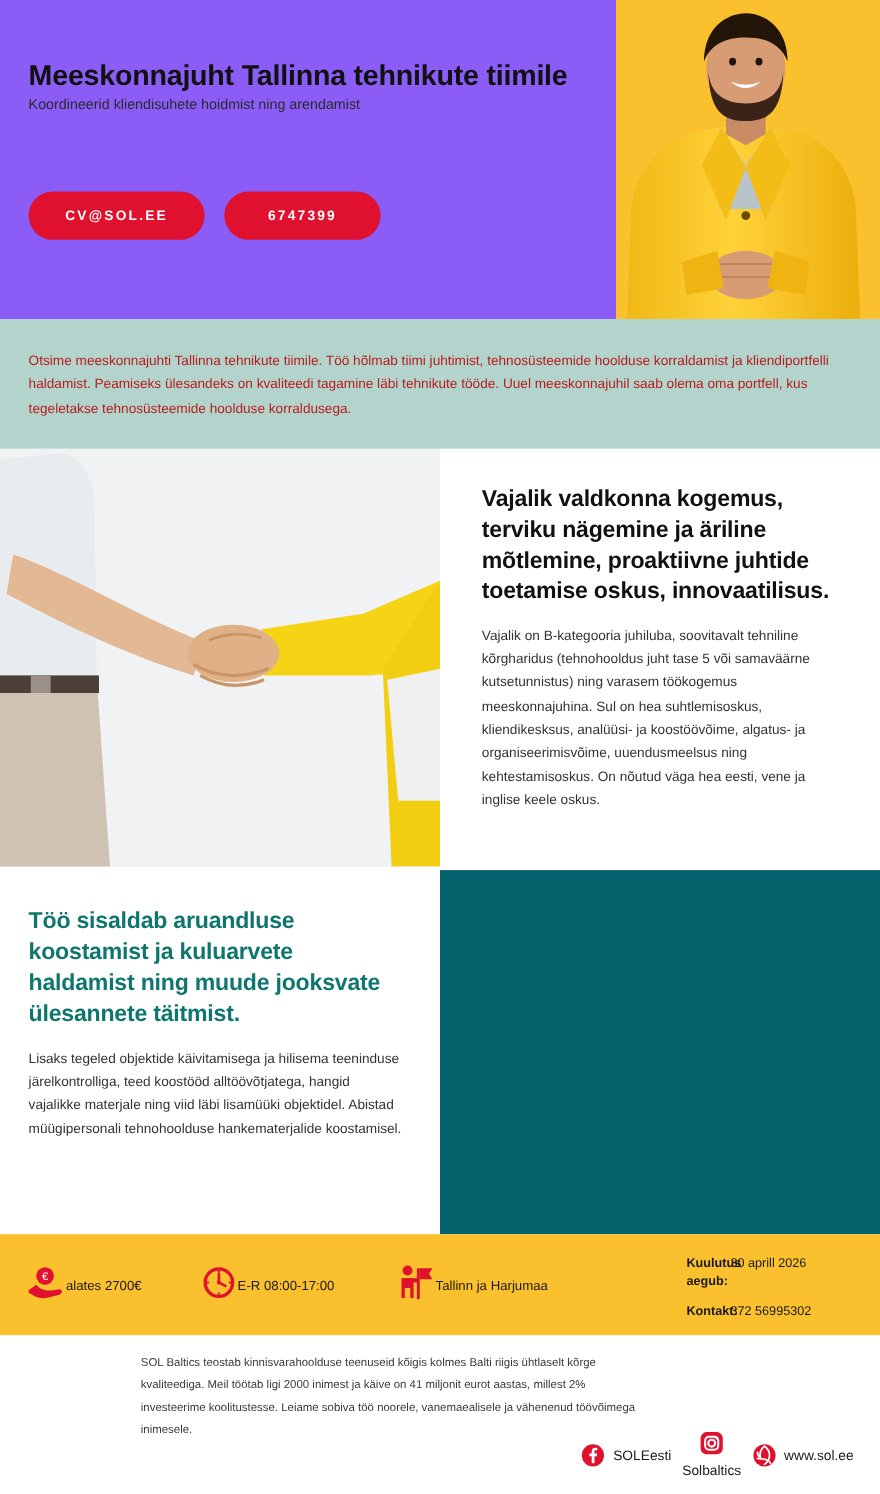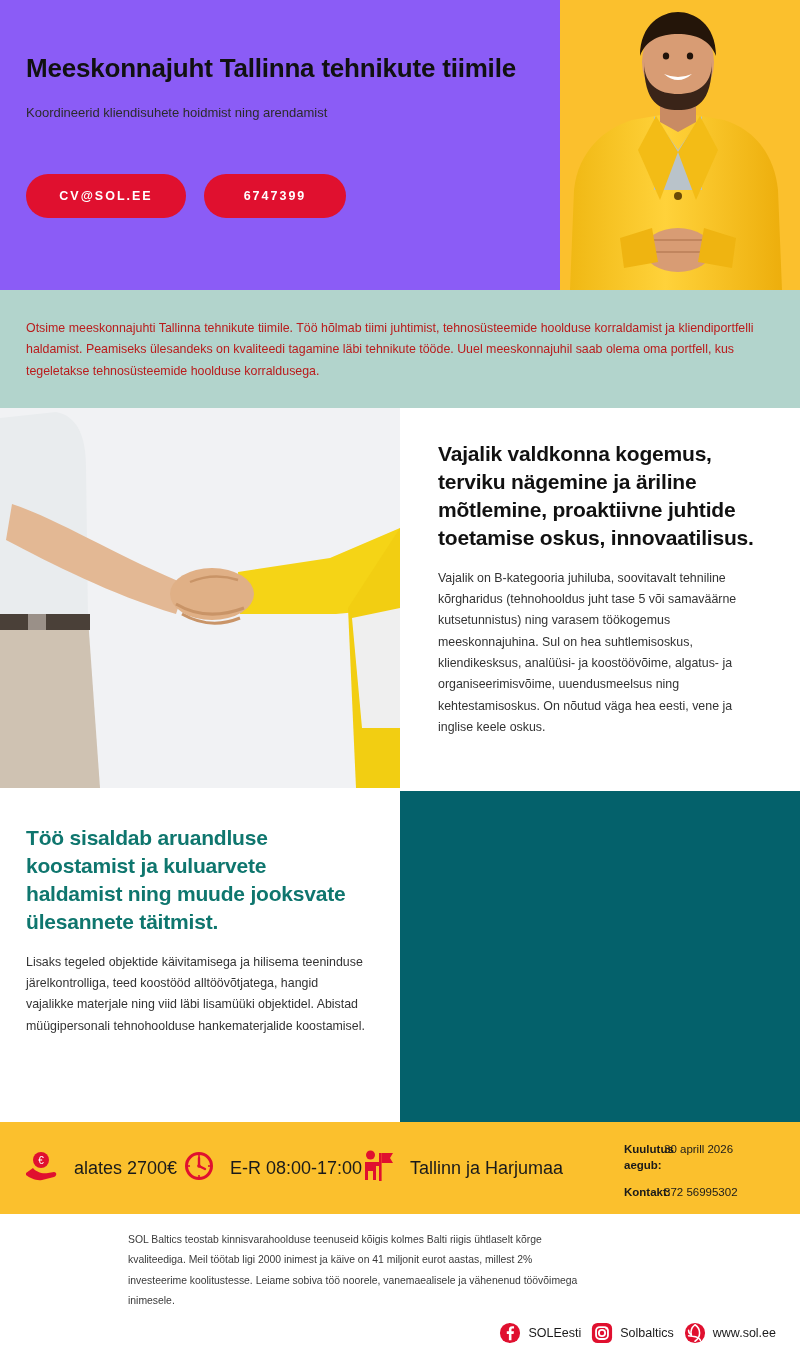--- a/index.html
+++ b/index.html
@@ -14,21 +14,21 @@
   
   .hero {
     position: absolute; left:0; top:0; width:800px; height:290px;
     background:#8b5cf6; overflow:hidden;
   }
   .hero-text { position:absolute; left:26px; top:52px; width:520px; }
   .hero-title {
     font-size:26px; font-weight:bold; line-height:1.30;
     color:#111111; letter-spacing:-0.2px;
   }
-  .hero-sub { margin-top:18px; font-size:13px; color:#2b2b2b; line-height:1.4; }
+  .hero-sub { font-size:13px; color:#2b2b2b; line-height:1.4; }
   .hero-buttons { position:absolute; left:26px; top:174px; display:flex; gap:18px; }
   .pill {
     background:#E0102F; color:#ffffff; border:none; border-radius:22px;
     height:44px; display:flex; align-items:center; justify-content:center;
     font-size:12.5px; font-weight:bold; letter-spacing:2px;
     cursor:pointer; font-family:"Liberation Sans", sans-serif;
   }
   .pill-email { width:160px; }
   .pill-phone { width:142px; }
 
@@ -76,21 +76,21 @@
     background:#04616B;
   }
 
   
   .infobar {
     position:absolute; left:0; top:1122px; width:800px; height:92px;
     background:#FBC02D;
   }
   .facts { position:absolute; left:24px; top:28px; display:flex; align-items:center; }
   .fact { display:flex; align-items:center; }
-  .fact-label { font-size:18px; color:#1a1a1a; margin-left:16px; white-space:nowrap; }
+  .fact-label { font-size:12px; color:#1a1a1a; margin-left:2px; white-space:nowrap; }
   .f-money { width:160px; }
   .f-hours { width:180px; }
   .meta {
     position:absolute; left:578px; top:20px; width:210px;
     display:grid; grid-template-columns:86px auto; row-gap:12px;
     font-size:11.5px; color:#1a1a1a;
   }
   .meta-key { font-weight:bold; line-height:1.35;margin-left:46px; }
   .meta-val { line-height:1.35; white-space:nowrap; }
 
@@ -267,21 +267,21 @@
       <a class="soc-item" style="text-decoration:none;">
         <span>
           <svg class="soc-ico" viewBox="0 0 24 24">
             <circle cx="12" cy="12" r="11" fill="#E0102F"></circle>
             <path d="M13.6 20v-7h2.3l.4-2.8h-2.7V8.4c0-.8.2-1.3 1.4-1.3h1.4V4.6c-.3 0-1.1-.1-2.1-.1-2.1 0-3.5 1.3-3.5 3.6v2.1H8.5V13h2.3v7z" fill="#ffffff"></path>
           </svg>
         </span>
         <span class="soc-label">SOLEesti</span>
       </a>
 
-      <a class="soc-item" style="text-decoration:none;">
+      <a class="soc-item" style="text-decoration:none;flex-direction:column;">
         <span>
           <svg class="soc-ico" viewBox="0 0 24 24">
             <rect x="1" y="1" width="22" height="22" rx="6" fill="#E0102F"></rect>
             <rect x="5.5" y="5.5" width="13" height="13" rx="4" fill="none" stroke="#ffffff" stroke-width="2"></rect>
             <circle cx="12" cy="12" r="3.4" fill="none" stroke="#ffffff" stroke-width="2"></circle>
             <circle cx="17" cy="7" r="1.3" fill="#ffffff"></circle>
           </svg>
         </span>
         <span class="soc-label">Solbaltics</span>
       </a>

